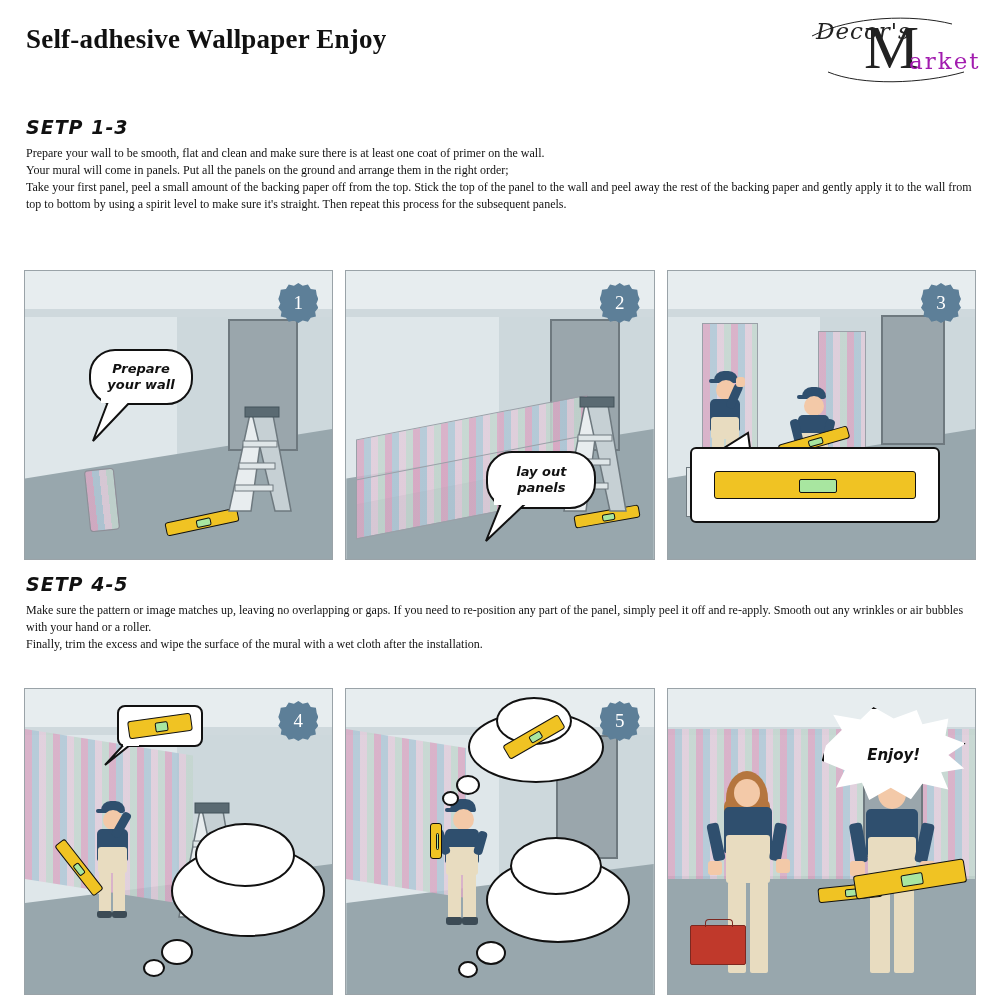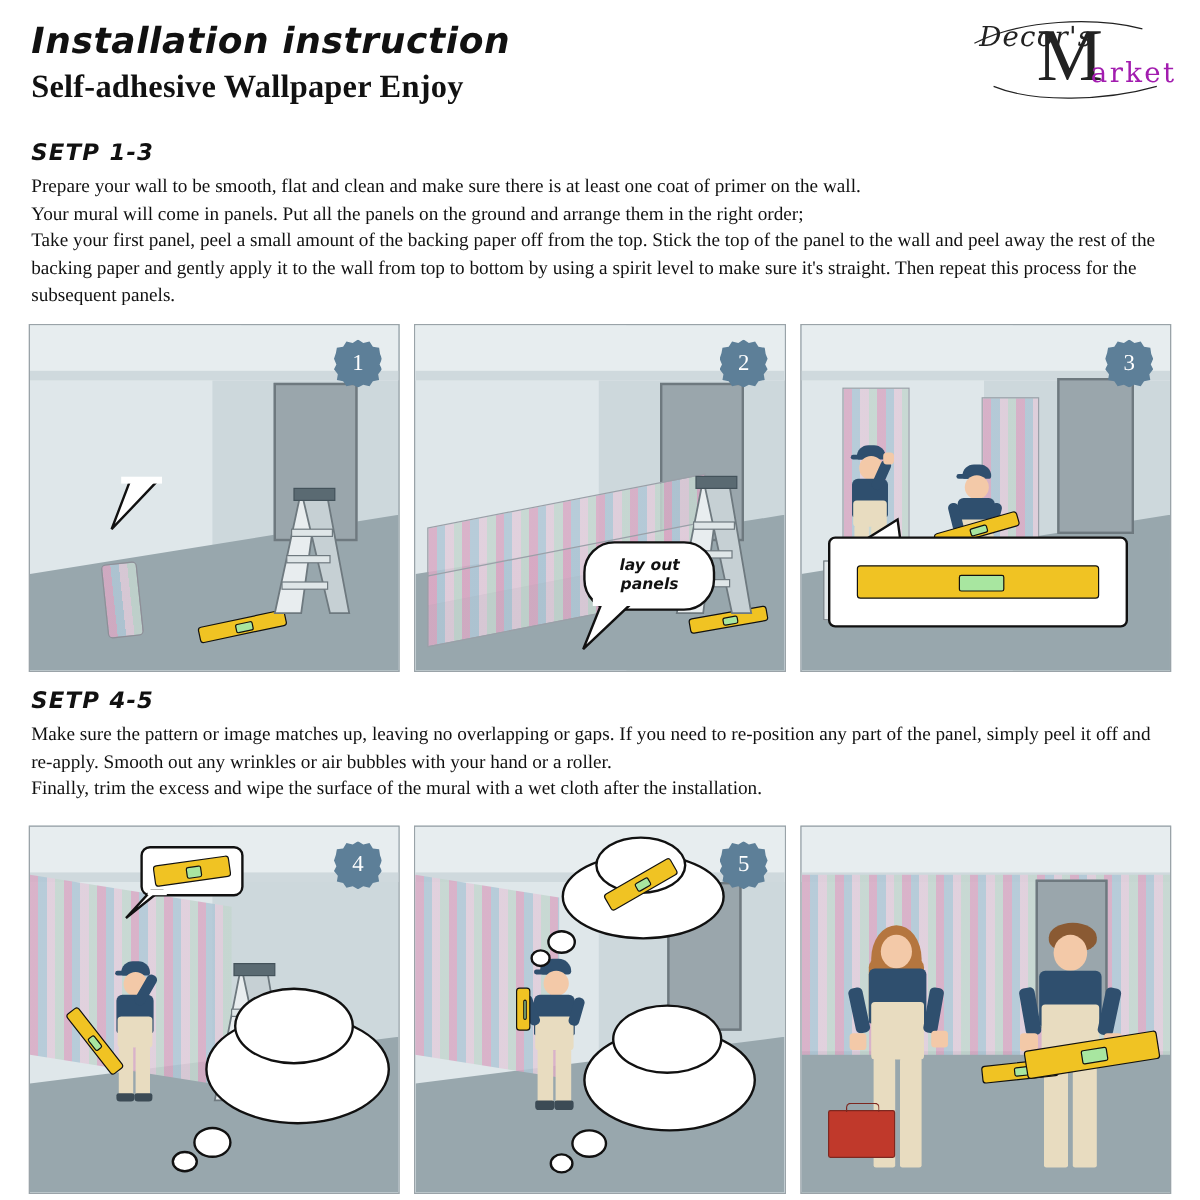--- a/index.html
+++ b/index.html
@@ -90,21 +90,21 @@
     font-family: "DejaVu Sans", sans-serif;
     font-style: italic;
     font-weight: bold;
     font-size: 19px;
     letter-spacing: 1px;
     color: #111;
   }
   .para {
     position: absolute;
     font-family: "Liberation Serif", serif;
-    font-size: 16px;
+    font-size: 12px;
     line-height: 1.42;
     color: #111;
     width: 950px;
   }
 
   
   .row {
     position: absolute;
     left: 24px;
     width: 952px;
@@ -296,21 +296,20 @@
     content:""; position:absolute; left:26%; top:-7px; width:48%; height:7px;
     border: 1.5px solid #7d2820; border-bottom: none; border-radius: 4px 4px 0 0;
   }
 </style>
 </head>
 <body>
 
 <div class="page">
 
   <div class="header">
-    <div class="title-main">Installation instruction</div>
     <div class="title-sub">Self-adhesive  Wallpaper Enjoy</div>
   </div>
 
   <div class="brand">
     <div class="big-m">M</div>
     <div class="decors">Decor's</div>
     <div class="arket">arket</div>
     <svg width="190" height="78" style="position:absolute;left:0;top:0">
       <path d="M20 26 C60 6, 120 4, 160 14" stroke="#222" stroke-width="1" fill="none"></path>
       <path d="M36 62 C70 76, 130 74, 172 62" stroke="#222" stroke-width="1" fill="none"></path>
@@ -340,20 +339,22 @@
         <svg width="86" height="128">
           <polygon points="8,120 30,18 44,18 30,120" fill="#e8edef" stroke="#6e797f" stroke-width="1.5"></polygon>
           <polygon points="30,18 52,24 70,120 54,120" fill="#c6d0d4" stroke="#6e797f" stroke-width="1.5"></polygon>
           <rect x="14" y="94" width="38" height="6" fill="#dfe6e8" stroke="#6e797f" stroke-width="1"></rect>
           <rect x="18" y="72" width="36" height="6" fill="#dfe6e8" stroke="#6e797f" stroke-width="1"></rect>
           <rect x="22" y="50" width="34" height="6" fill="#dfe6e8" stroke="#6e797f" stroke-width="1"></rect>
           <rect x="24" y="16" width="34" height="10" fill="#5a6a72" stroke="#43525a" stroke-width="1"></rect>
         </svg>
       </div>
 
+      <div class="bubble" style="left:64px; top:78px; width:104px; height:56px; white-space:pre-line;">Prepare
+your wall</div>
       <svg style="position:absolute;left:62px;top:126px;z-index:8" width="60" height="48">
         <polygon points="22,2 44,4 6,44" fill="#fff" stroke="#111" stroke-width="2"></polygon>
         <rect x="14" y="0" width="34" height="6" fill="#fff"></rect>
       </svg>
     </div>
 
     <div class="panel">
       <div class="wall-left"></div>
       <div class="wall-right"></div>
       <div class="ceiling"></div>
@@ -552,16 +553,17 @@
         <div class="arm" style="left:6px; top:54px; width:13px; height:40px; transform:rotate(-10deg); background:#2f4f6e;"></div>
         <div class="skin" style="left:4px; top:92px; width:15px; height:15px;"></div>
         <div class="arm" style="left:72px; top:54px; width:13px; height:40px; transform:rotate(12deg); background:#2f4f6e;"></div>
         <div class="skin" style="left:74px; top:92px; width:15px; height:15px;"></div>
         <div class="legs" style="left:24px; top:114px; width:20px; height:90px;"></div>
         <div class="legs" style="left:48px; top:114px; width:20px; height:90px;"></div>
       </div>
       <div class="level" style="left:186px; top:178px; width:110px; height:22px; transform:rotate(-9deg); z-index:7;"></div>
       <div class="level" style="left:150px; top:196px; width:62px; height:13px; transform:rotate(-6deg); z-index:6;"></div>
 
+      <div class="burst" style="left:154px; top:18px; width:140px; height:92px;">Enjoy!</div>
     </div>
   </div>
 
 </div>
 
 </body></html>

